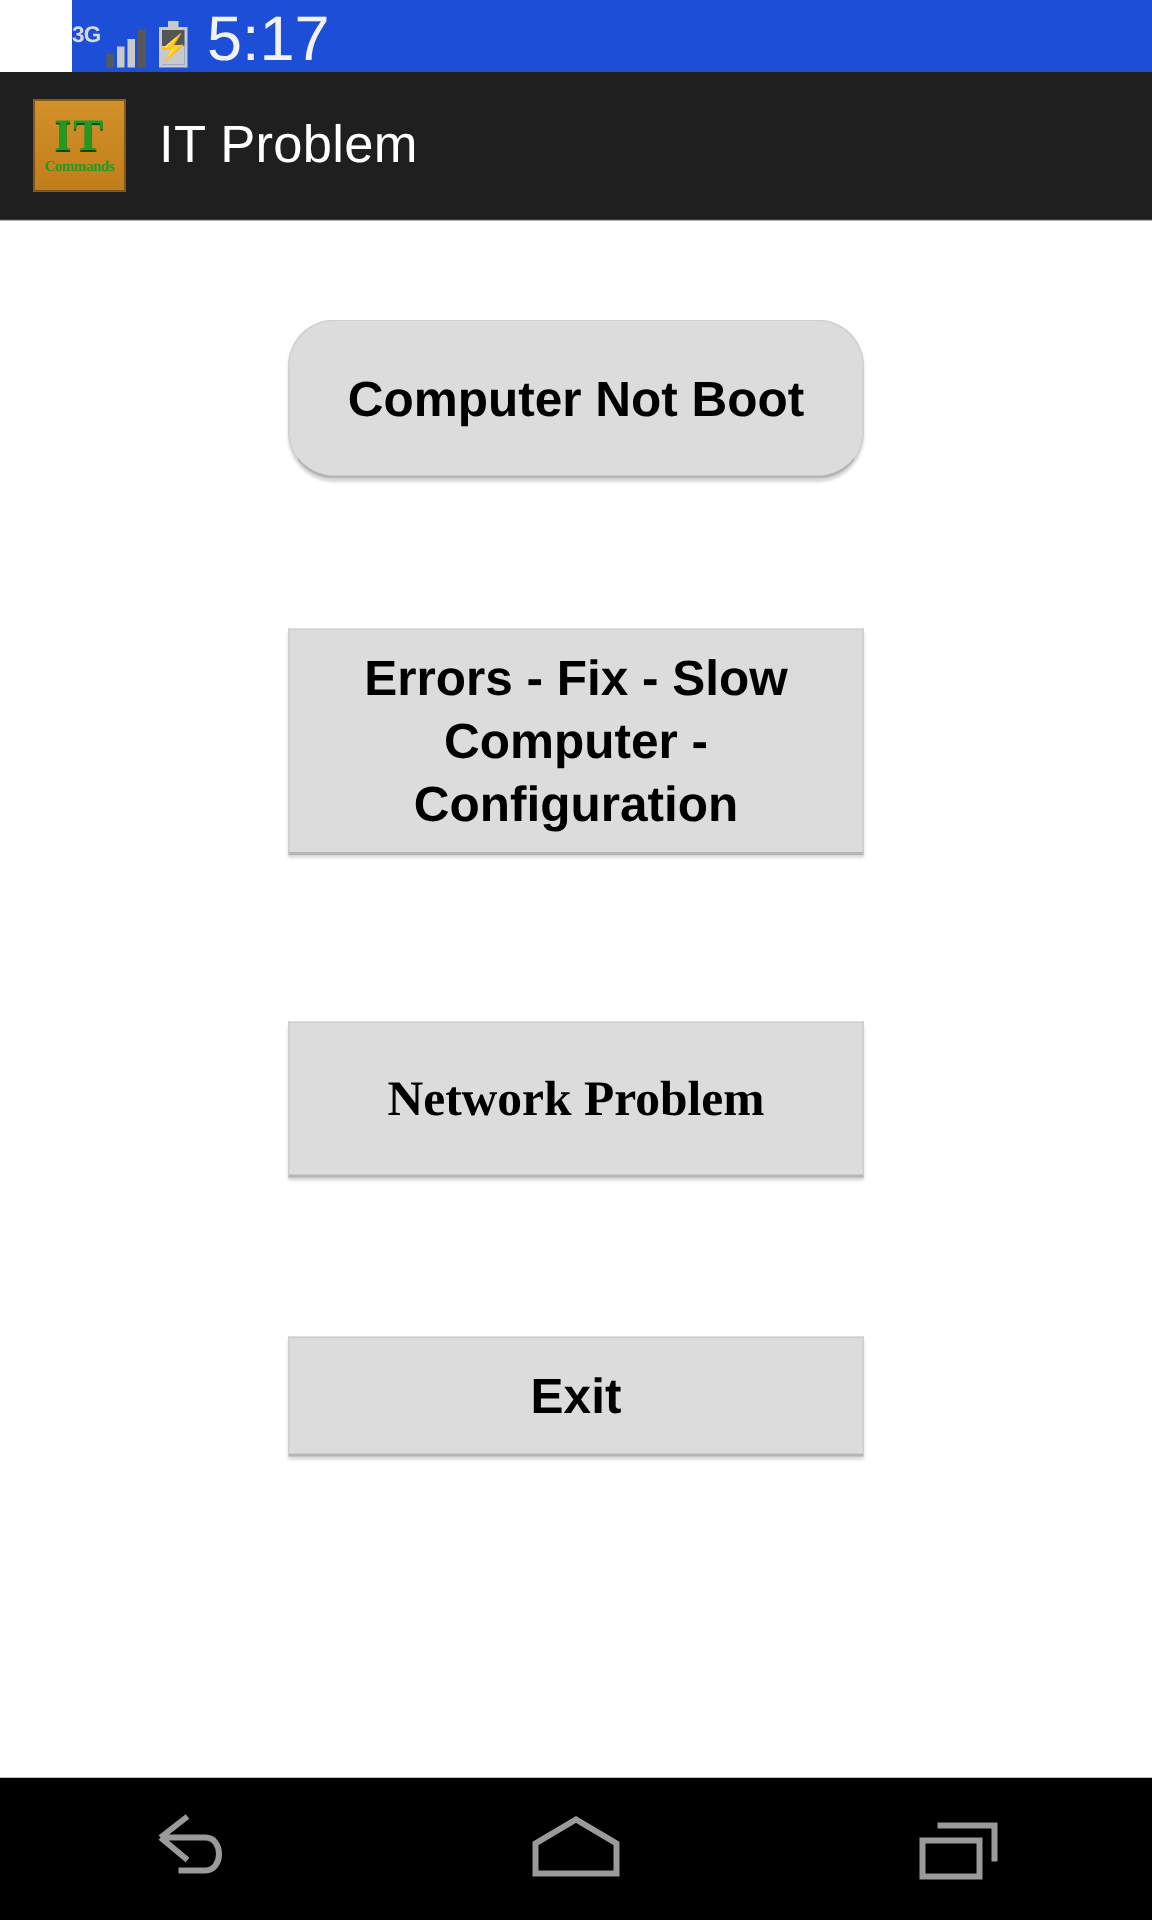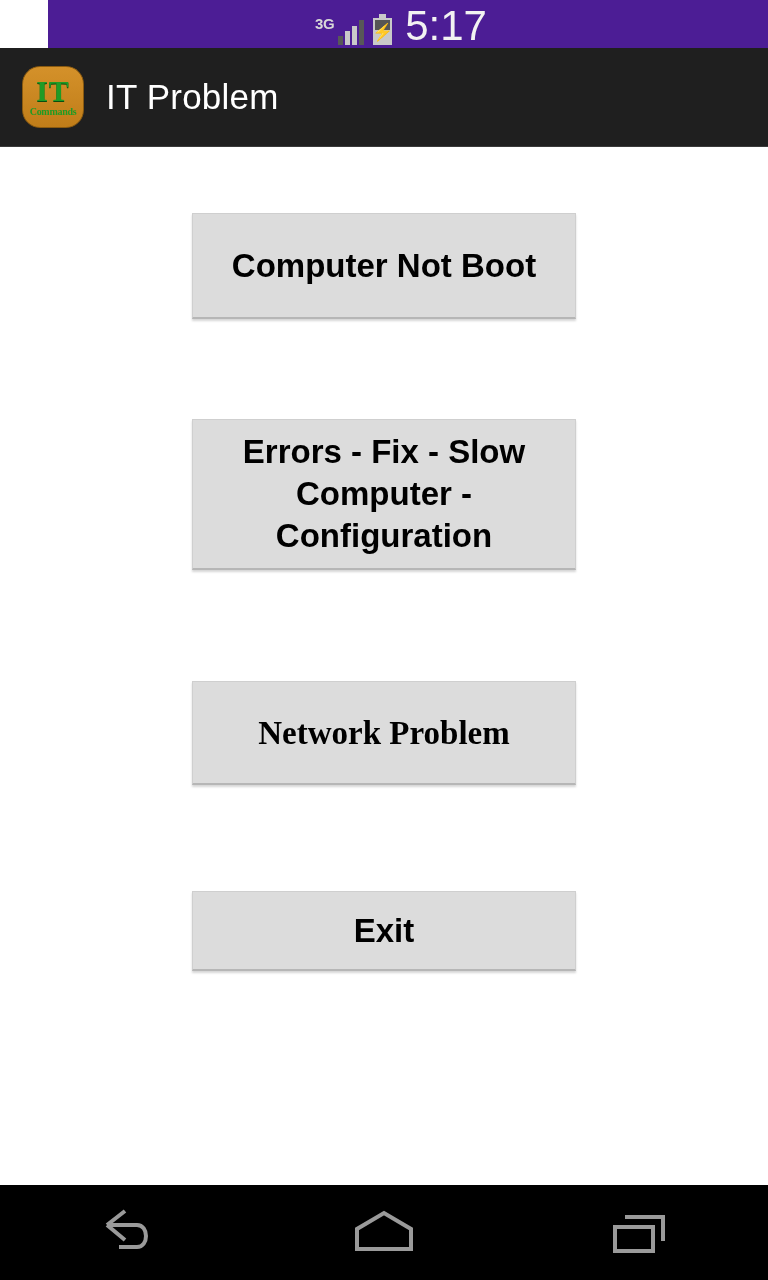--- a/index.html
+++ b/index.html
@@ -12,22 +12,22 @@
   #phone {
     position:relative;
     width:768px; height:1280px;
     background:#ffffff;
     display:flex; flex-direction:column;
   }
 
   
   #status-bar {
     height:48px;
-    background:#4c1d95;
-    display:flex; align-items:center; justify-content:center;
+    background:#1d4ed8;
+    display:flex; align-items:center; justify-content:flex-start;
     padding-right:14px;
     flex:0 0 48px;
     margin-left:48px;
   }
   .status-right { display:flex; align-items:flex-end; gap:9px; }
 
   .net-type {
     color:#d8d8d8;
     font-size:15px;
     font-weight:bold;
@@ -76,21 +76,21 @@
   #action-bar {
     height:99px;
     flex:0 0 99px;
     background:#1f1f1f;
     display:flex; align-items:center;
     padding-left:22px;
     border-bottom:1px solid #3a3a3a;
   }
   #app-icon {
     width:62px; height:62px;
-    border-radius:18px;
+    border-radius:0;
     background:linear-gradient(#d4912a, #c07d19);
     border:1px solid #8a5a10;
     display:flex; flex-direction:column;
     align-items:center; justify-content:center;
     flex:0 0 62px;
     overflow:hidden;
   }
   #app-icon .it {
     font-family:"Liberation Serif", serif;
     font-weight:bold;
@@ -135,21 +135,21 @@
     text-align:center;
     cursor:pointer;
   }
   .btn span {
     color:#000000;
     font-weight:bold;
     font-size:33px;
     line-height:42px;
     padding:0 8px;
   }
-  #btn-0 { top:66px;  height:106px; }
+  #btn-0 { top:66px;  height:106px;border-radius:31px; }
   #btn-1 { top:272px; height:151px; }
   #btn-2 { top:534px; height:104px;font-family:Liberation Serif, serif; }
   #btn-3 { top:744px; height:80px; }
 
   
   #nav-bar {
     flex:0 0 95px;
     height:95px;
     background:#000000;
     display:flex; align-items:center;

